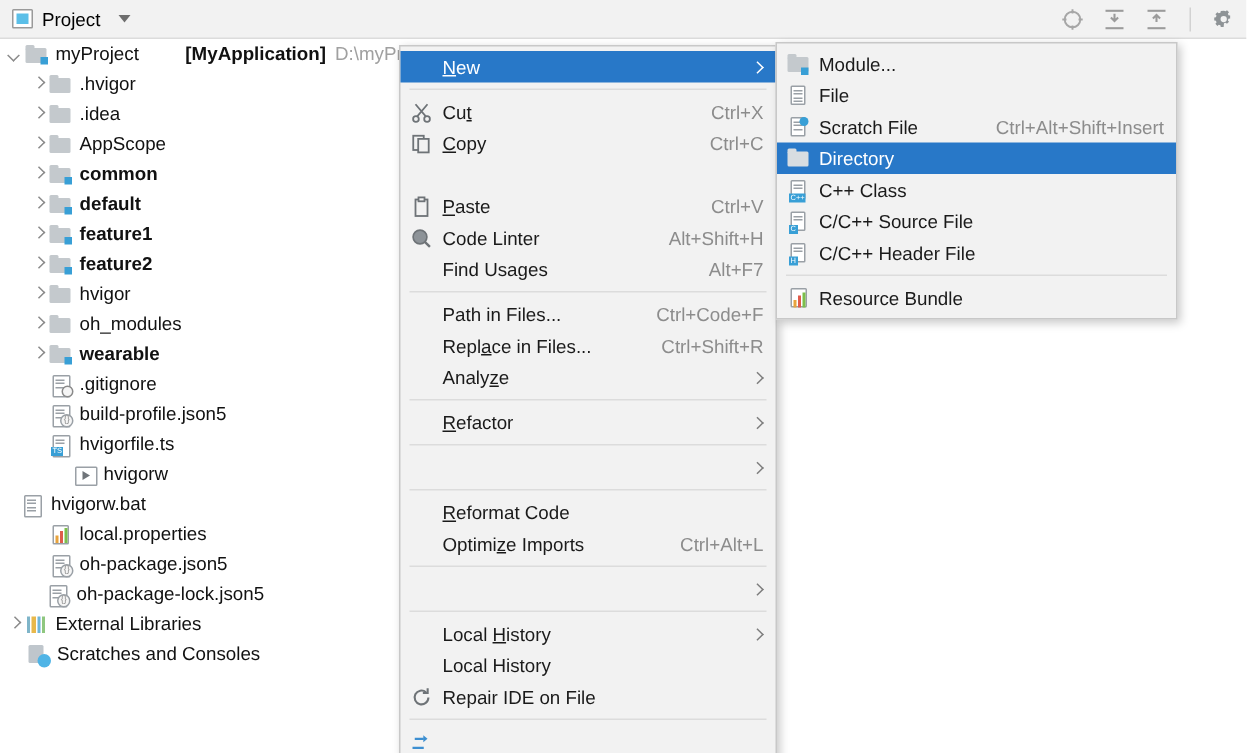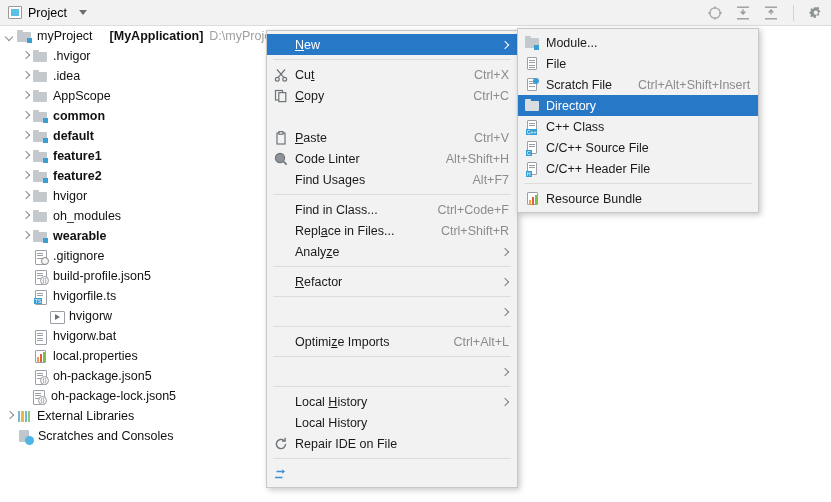--- a/index.html
+++ b/index.html
@@ -60,21 +60,21 @@
   }
   .arrow.down::before {
     content: ""; position: absolute; left: 1.5px; top: 3px;
     width: 5px; height: 5px; border-right: 1.3px solid #8a8a8a; border-bottom: 1.3px solid #8a8a8a;
     transform: rotate(45deg);
   }
   .ic { width: 15px; height: 15px; margin-right: 5px; position: relative; flex: none; display:inline-block; }
   .lbl { line-height: 20px; }
   .lbl.bold { font-weight: bold; text-align: center; }
   .path { color: #a0a0a0; margin-left: 6px; }
-  .brackets { font-weight: bold; margin-left: 5px; padding-left: 12px; }
+  .brackets { font-weight: bold; margin-left: 19px; padding-left: 12px; }
 
   
   .ic-folder::before {
     content: ""; position: absolute; left: 0; top: 3px; width: 14px; height: 10px;
     background: #c4c9cd; border-radius: 1px;
   }
   .ic-folder::after {
     content: ""; position: absolute; left: 0; top: 1px; width: 6px; height: 3px;
     background: #c4c9cd; border-radius: 1px 1px 0 0;
   }
@@ -131,21 +131,21 @@
      border-radius: 50%; background: #4fb4e6; z-index: 4; }
 
   
   .menu {
     position: absolute; background: #f2f2f2;
     border: 1px solid #c8c8c8;
     box-shadow: 2px 2px 6px rgba(0,0,0,0.22);
     padding: 3px 0;
   }
   #context-menu { left: 266px; top: 30px; width: 252px; }
-  #submenu { left: 517px; top: 28px; width: 242px; }
+  #submenu { left: 517px; top: 28px; width: 268px; }
 
   .mi {
     position: relative; height: 21px; display: flex; align-items: center;
     padding: 0 8px 0 6px; font-size: 12.5px; color: #1a1a1a; white-space: nowrap;
   }
   .mi.hl { background: #2878c8; color: #ffffff; }
   .mi .mi-ico { width: 16px; height: 16px; margin-right: 6px; flex: none; position: relative; display:inline-block;}
   .mi .mi-label { flex: none; }
   .mi .mi-label u { text-decoration: underline; }
   .mi .mi-shortcut { margin-left: auto; color: #8c8c8c; padding-left: 26px; font-size: 12.5px; }
@@ -328,21 +328,21 @@
             <i></i>
           </span>
           <span class="tag">TS</span>
       </span>
       <span class="lbl">hvigorfile.ts</span>
     </div>
     <div class="tree-row" style="padding-left:49px">
       <span class="ic ic-play"></span>
       <span class="lbl">hvigorw</span>
     </div>
-    <div class="tree-row" style="padding-left:33px">
+    <div class="tree-row" style="padding-left:14px">
       <span class="ic ic-file">
         <span class="lines">
             <i></i>
             <i></i>
             <i></i>
             <i></i>
           </span>
       </span>
       <span class="lbl">hvigorw.bat</span>
     </div>
@@ -459,21 +459,21 @@
     <div class="mi">
       <span class="mi-ico"></span>
       <span class="mi-label">Find Usages</span>
       <span class="mi-shortcut">Alt+F7</span>
     </div>
 
     <div class="msep"></div>
 
     <div class="mi">
       <span class="mi-ico"></span>
-      <span class="mi-label">Find in Class...</span>
+      <span class="mi-label">Path in Files...</span>
       <span class="mi-shortcut">Ctrl+Code+F</span>
     </div>
 
     <div class="mi">
       <span class="mi-ico"></span>
       <span class="mi-label">Repl<u>a</u>ce in Files...</span>
       <span class="mi-shortcut">Ctrl+Shift+R</span>
     </div>
 
     <div class="mi">
@@ -493,20 +493,25 @@
     <div class="msep"></div>
 
     <div class="mi">
       <span class="mi-ico"></span>
       <span class="mi-label"></span>
       <span class="submenu-arrow"></span>
     </div>
 
     <div class="msep"></div>
 
+    <div class="mi">
+      <span class="mi-ico"></span>
+      <span class="mi-label"><u>R</u>eformat Code</span>
+      <span class="mi-shortcut"></span>
+    </div>
 
     <div class="mi">
       <span class="mi-ico"></span>
       <span class="mi-label">Optimi<u>z</u>e Imports</span>
       <span class="mi-shortcut">Ctrl+Alt+L</span>
     </div>
 
     <div class="msep"></div>
 
     <div class="mi">

